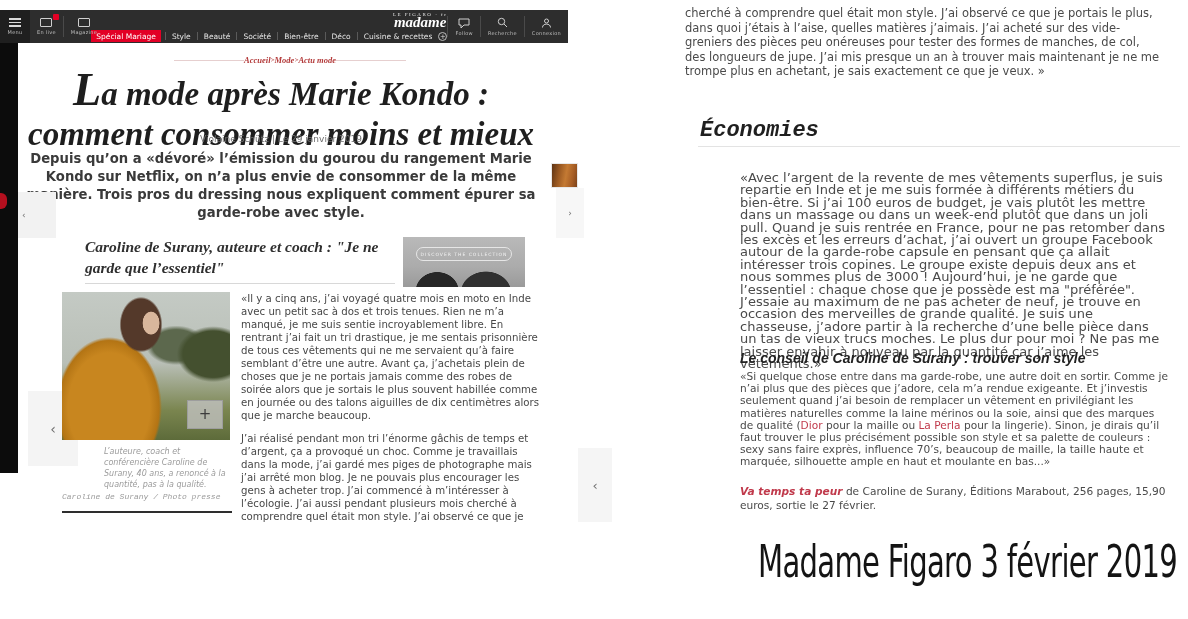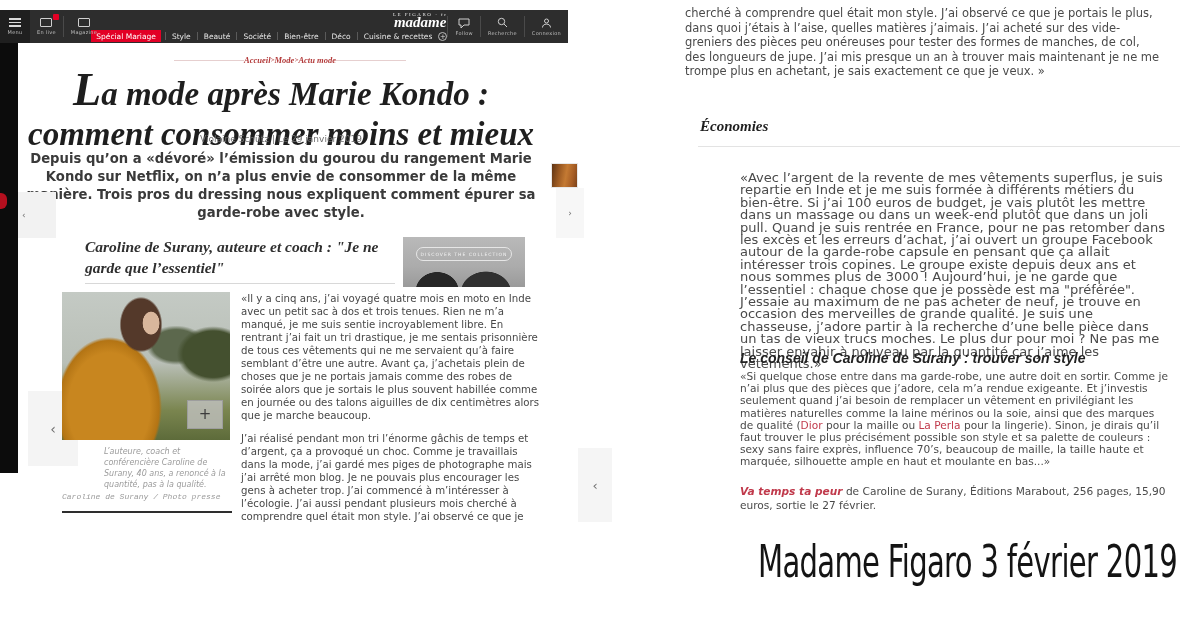--- a/index.html
+++ b/index.html
@@ -85,21 +85,21 @@
   }
   .expand-btn { position:absolute; right:7px; bottom:11px; width:36px; height:29px; background:rgba(195,195,195,.78); border:1px solid #9d9d9d; display:flex; align-items:center; justify-content:center; font-size:15px; color:#3c3c3c; }
   .caption { margin-top:6px; font-size:8px; line-height:11px; font-style:italic; color:#9b9b9b;margin-left:42px; }
   .credit { font-size:8px; line-height:11px; font-style:italic; color:#9b9b9b; margin-top:1px;font-family:Liberation Mono, monospace; }
   .photo-rule { margin-top:9px; width:170px; height:2px; background:#2e2e2e; }
   .article-body p.para { margin-bottom:10px;padding-left:16px; }
 
   
   .right-page { position:absolute; left:685px; top:0; width:503px; }
   .rp-top { position:absolute; left:0; top:6px; width:478px; font-size:11.5px; line-height:14.6px; color:#4a4a4a; }
-  .rp-h2 { position:absolute; left:15px; top:118px; font-family:Liberation Serif, serif; font-style:italic; font-size:15px; color:#1f1f1f; }
+  .rp-h2 { position:absolute; left:15px; top:118px; font-family:Liberation Mono, monospace; font-style:italic; font-size:22px; color:#1f1f1f; }
   .rp-h2-rule { position:absolute; left:13px; top:146px; width:482px; height:1px; background:#e3e3e3; }
   .rp-econ { position:absolute; left:55px; top:172px; width:428px; font-size:13px; line-height:12.4px; color:#4a4a4a; }
   .rp-h3 { position:absolute; left:55px; top:350px; width:428px; font-family:Liberation Sans, sans-serif; font-style:italic; font-weight:bold; font-size:14px; color:#222222; }
   .rp-conseil { position:absolute; left:55px; top:370px; width:428px; font-size:10.6px; line-height:12.2px; color:#4a4a4a; }
   .red-link { color:#c0394b; }
   .rp-book { position:absolute; left:55px; top:485px; width:428px; font-size:10.6px; line-height:13.5px; color:#4a4a4a; }
   .book-title { color:#c0394b; font-style:italic; font-weight:bold; }
   .stamp { position:absolute; left:73px; top:536px; width:520px; font-size:44px; color:#141414; white-space:nowrap; transform:scaleX(.66); transform-origin:left center; letter-spacing:-1px; }
 </style>
 </head>

